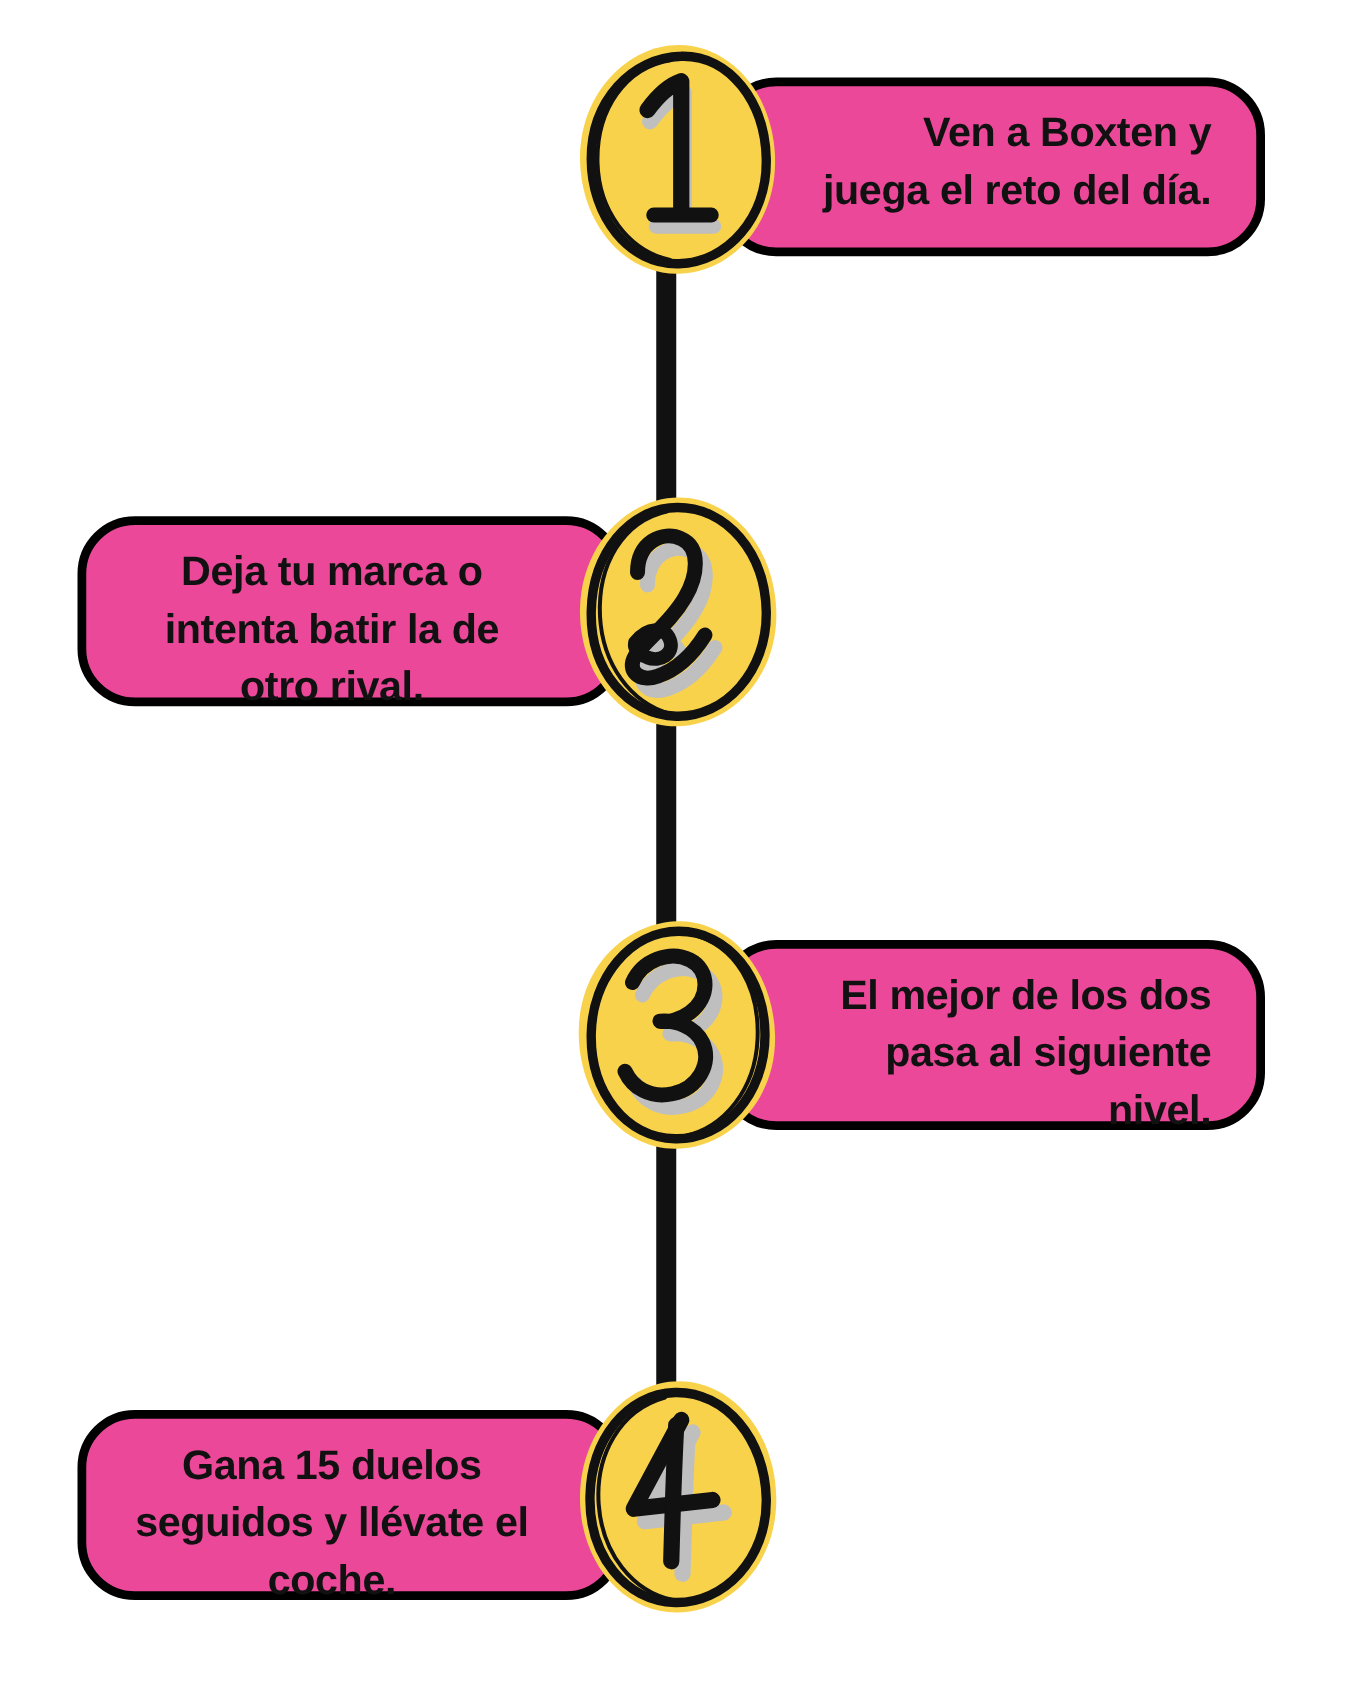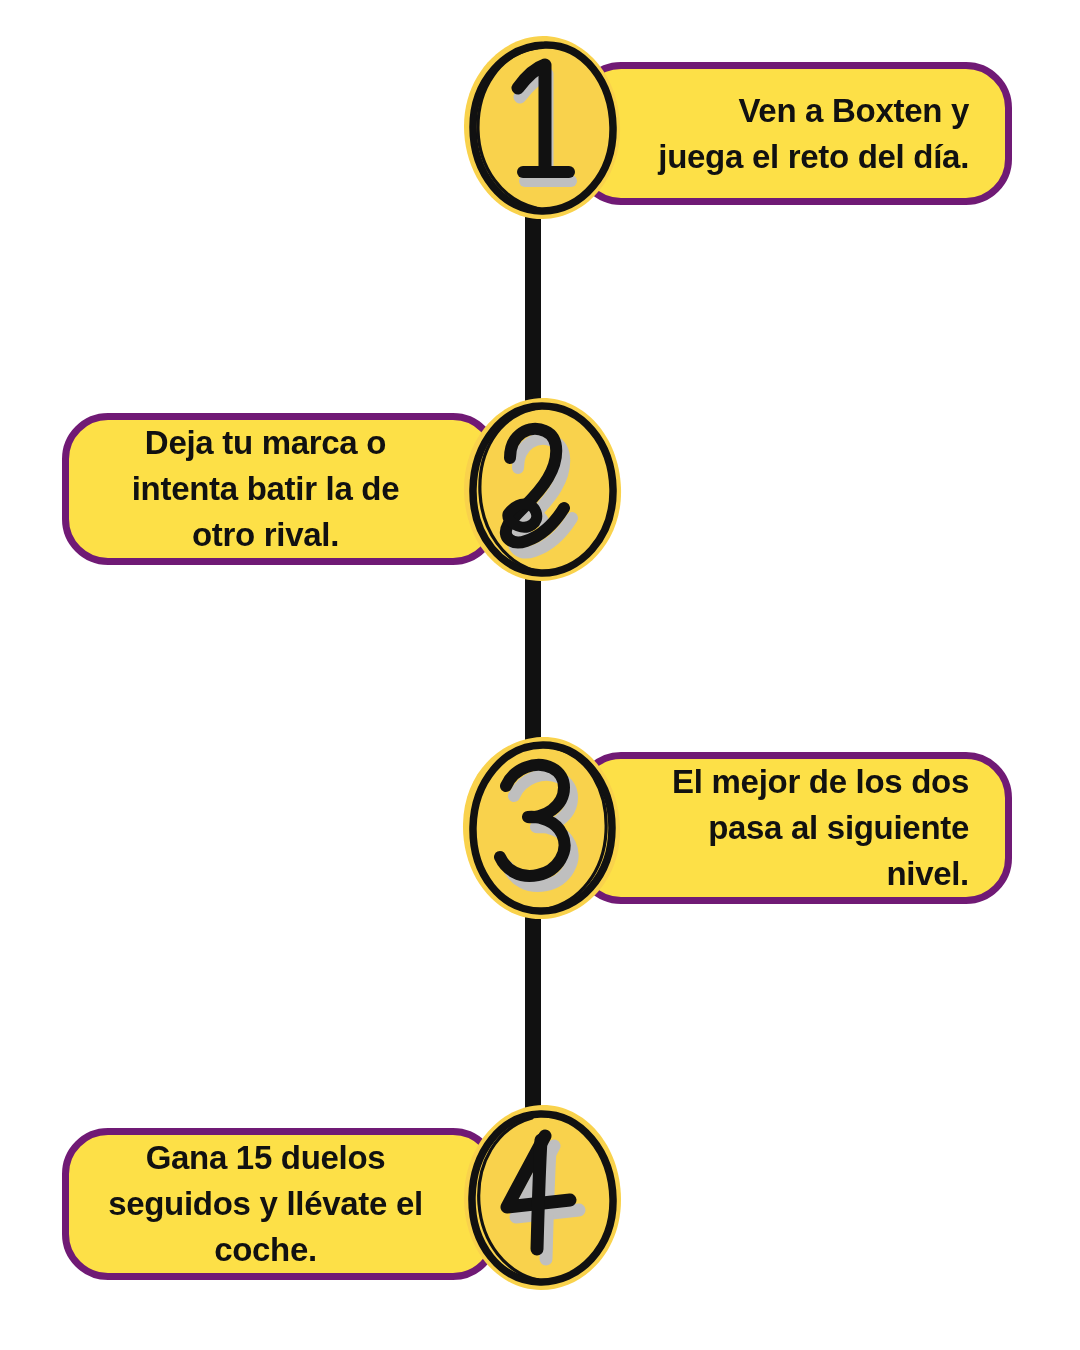--- a/index.html
+++ b/index.html
@@ -42,25 +42,25 @@
   }
   .step-1 { top: 28px; }
   .step-2 { top: 390px; }
   .step-3 { top: 728px; }
   .step-4 { top: 1098px; text-decoration: underline; }
 
   
   .pill {
     position: absolute;
     box-sizing: border-box;
-    background: #fde047;
-    border: 7px solid #701a75;
+    background: #ec4899;
+    border: 7px solid #000000;
     border-radius: 46px;
     display: flex;
-    align-items: center;
+    align-items: flex-start;
     z-index: 2;
   }
   .pill-text {
     width: 100%;
     color: #111111;
     font-family: "Liberation Sans", sans-serif;
     font-weight: bold;
     font-size: 33px;
     line-height: 46px;
     letter-spacing: -0.3px;

